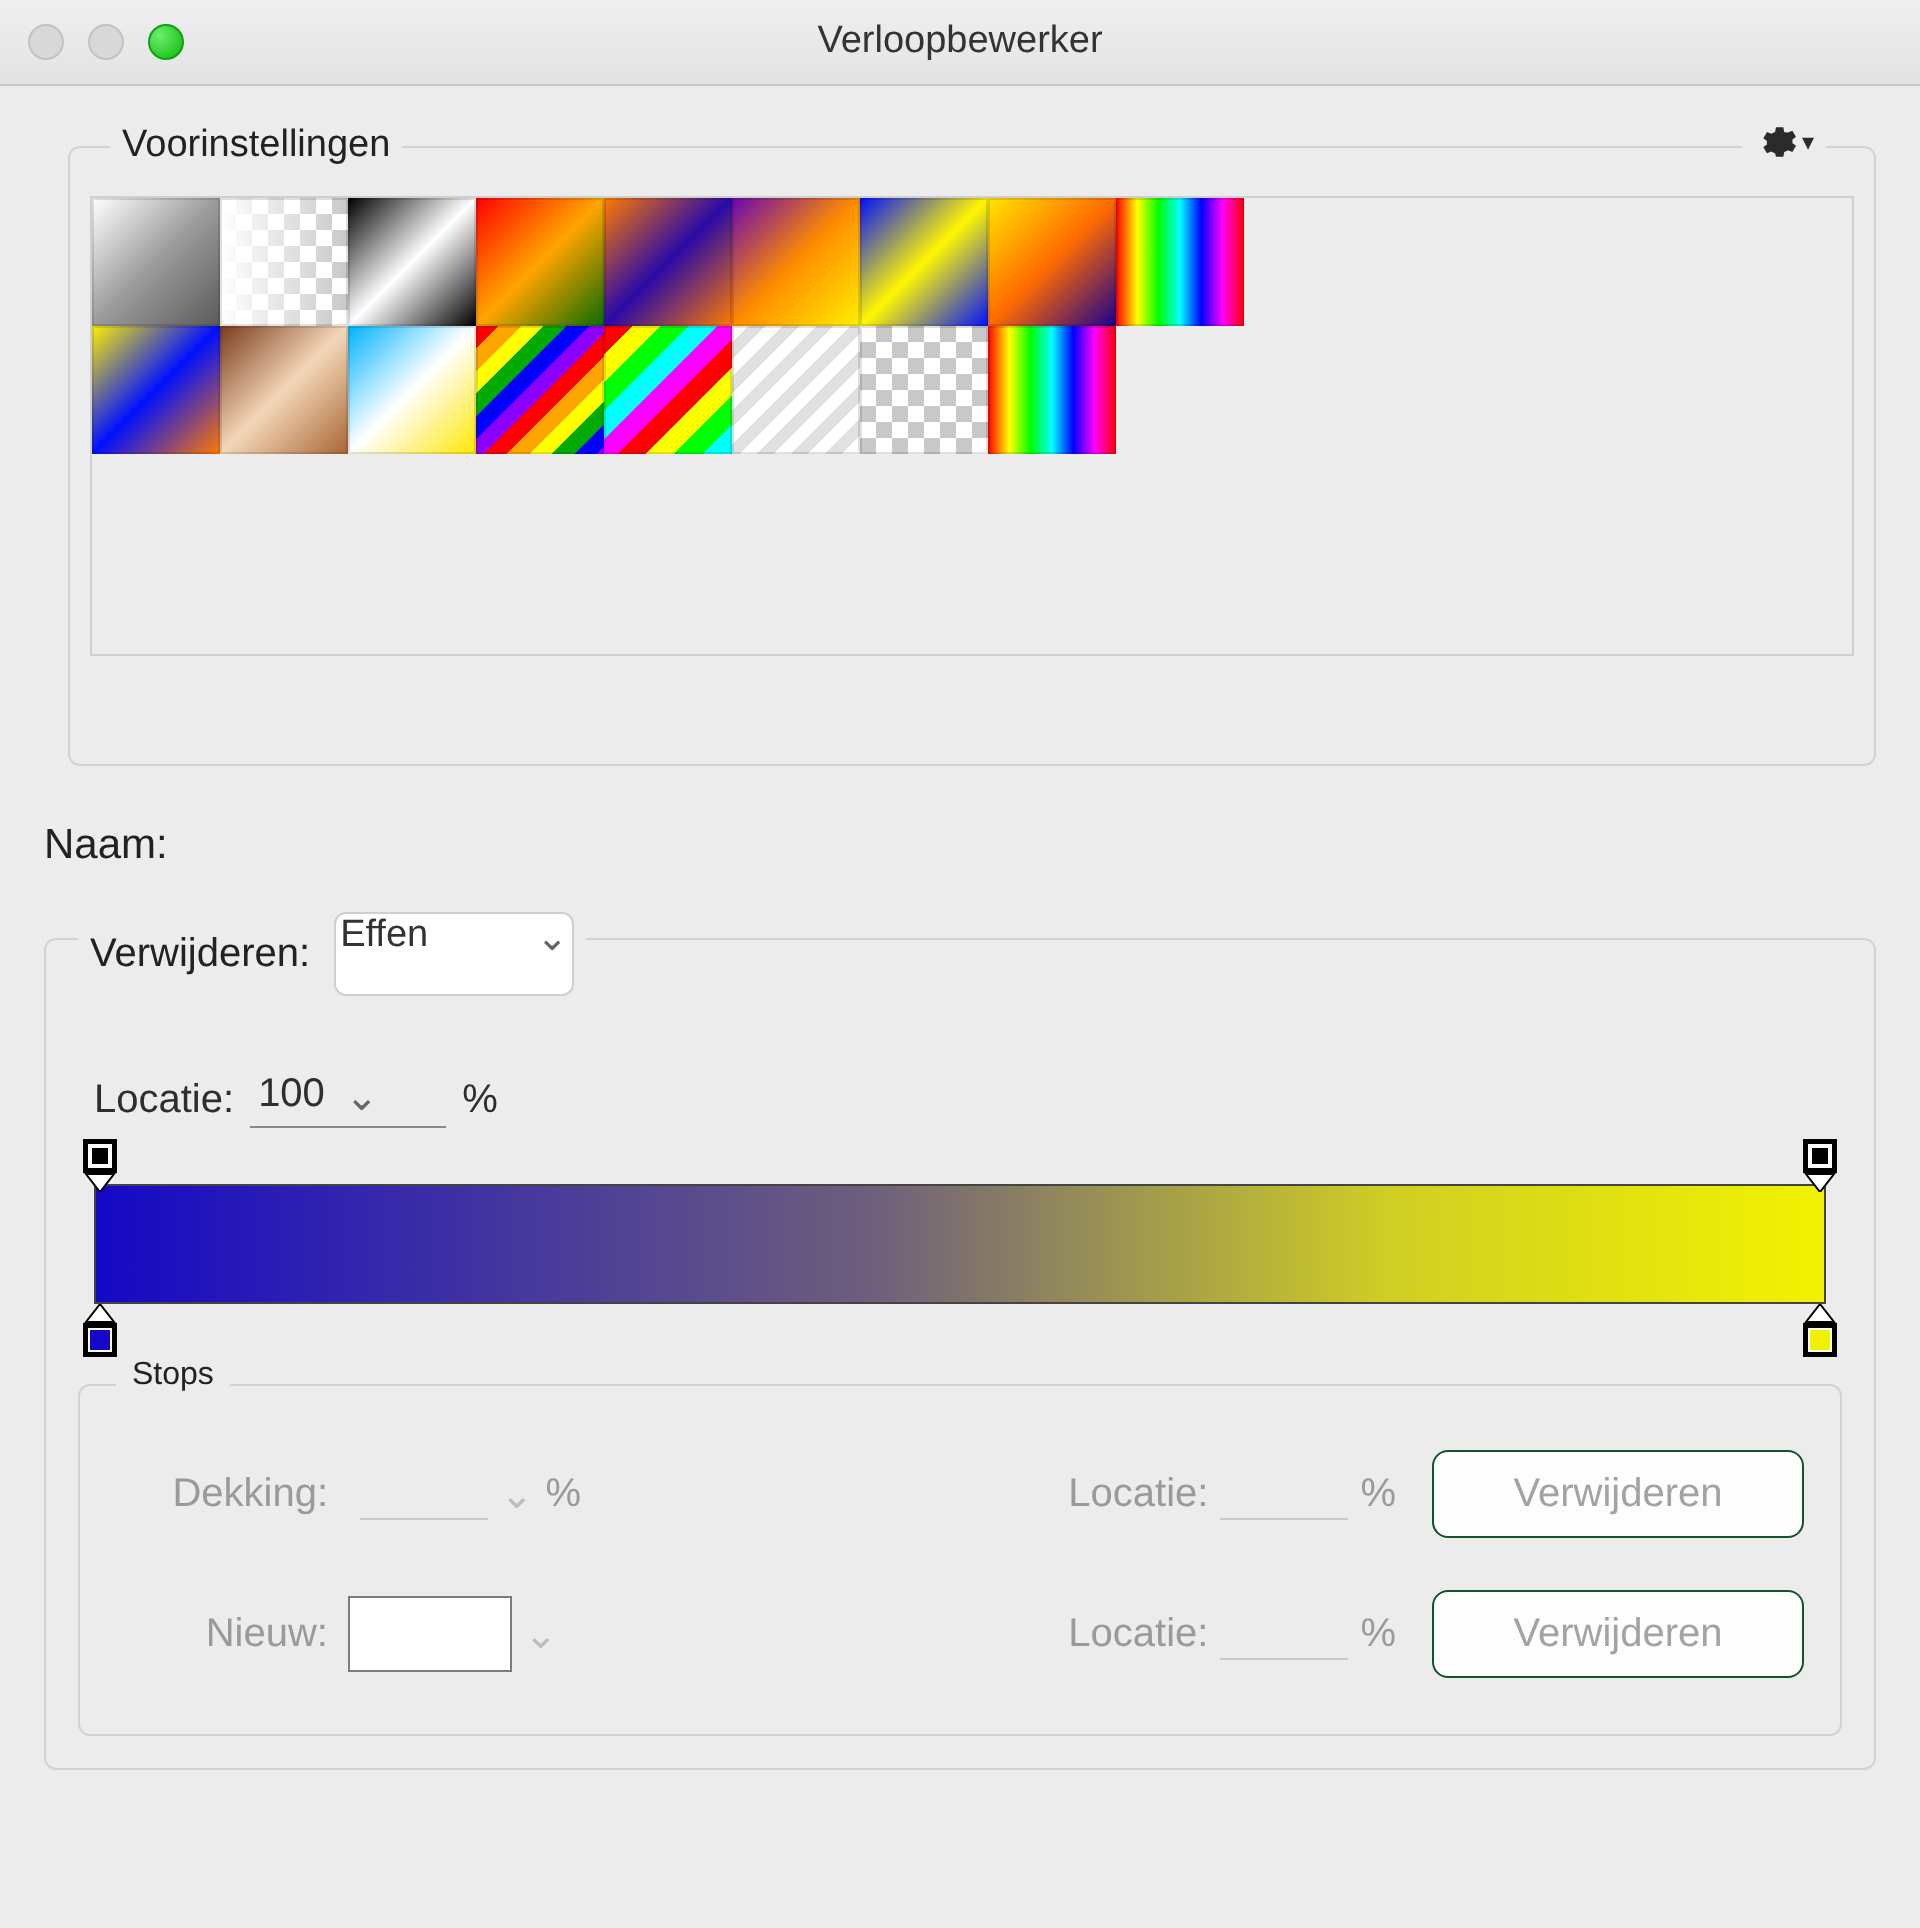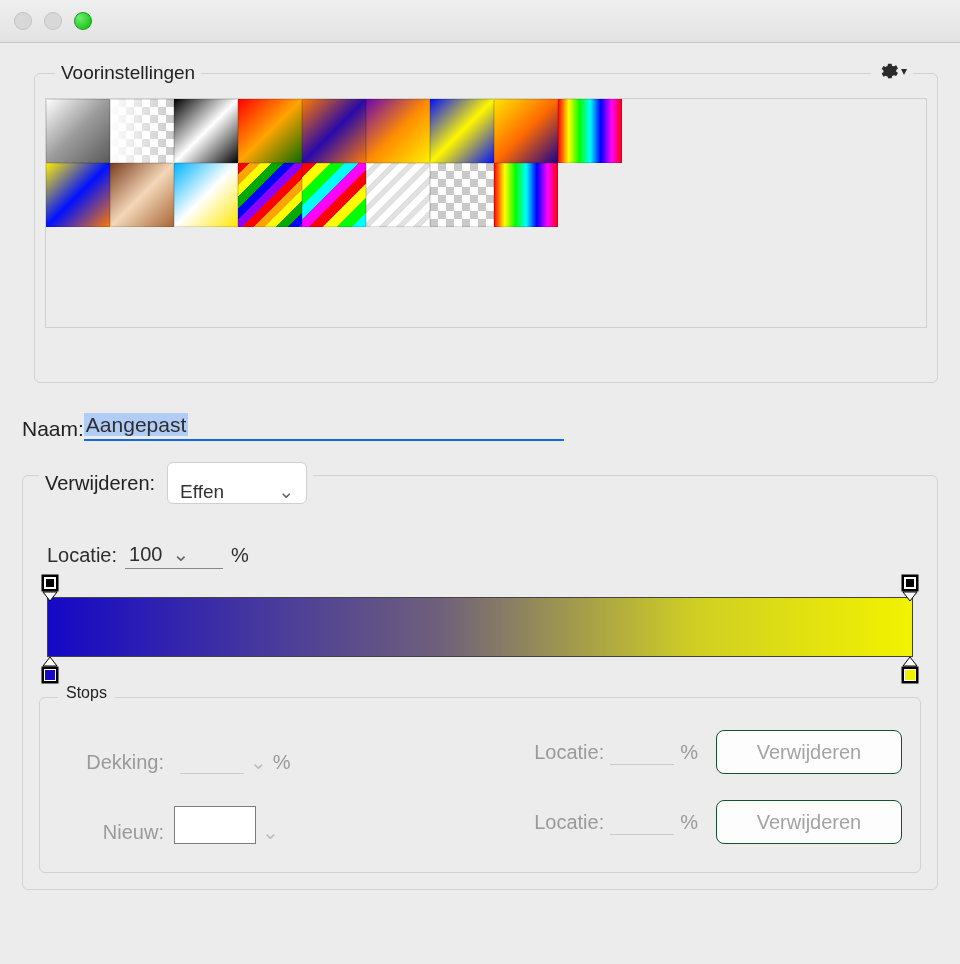--- a/index.html
+++ b/index.html
@@ -24,45 +24,45 @@
   .swatch-row{display:flex}
   .sw{width:64px;height:64px;border:none;box-shadow:inset 0 0 0 1px rgba(0,0,0,.12)}
   .gear{position:absolute;top:-14px;right:24px;background:#ececec;padding:0 6px;color:#333;display:flex;align-items:center;gap:2px}
   .gear svg{display:block}
   
   .btn{display:block;width:100%;box-sizing:border-box;height:48px;border:1.5px solid #b4b4b4;
     border-radius:10px;background:#fff;font-size:20px;color:#222;margin-bottom:26px;cursor:default}
   .btn.default{border-color:#0a66ff;box-shadow:0 0 0 2px rgba(10,102,255,.25)}
   
   .namerow{display:flex;align-items:flex-end;padding:28px 22px 0 22px;font-size:21px}
-  .namerow label{color:#222;}
+  .namerow label{color:#222;margin-right:12px}
   .name-field{flex:0 0 480px;border:none;border-bottom:2px solid #1168e9;background:transparent;
     font-size:21px;padding:2px 0}
   .name-field.sel{display:inline-block}
   .name-field .seltext{background:#b1cdf6;padding:0 2px}
   
   .lower{margin:34px 22px 0 22px}
   .typelabel{font-size:20px}
   .select{border:1px solid #cfcfcf;border-radius:6px;background:#fff;height:40px;min-width:114px;
-    display:flex;align-items:flex-end;justify-content:space-between;padding:0 12px;font-size:19px;color:#333}
+    display:flex;align-items:flex-start;justify-content:space-between;padding:0 2px;font-size:19px;color:#333}
   .select .chev{margin-left:8px;color:#666}
   .smooth-row{display:flex;align-items:center;gap:8px;margin:44px 0 0 10px;font-size:20px}
-  .underline-field{display:inline-flex;align-items:center;border-bottom:1px solid #888;min-width:90px;padding:0 4px 2px 4px}
+  .underline-field{display:inline-flex;align-items:flex-start;border-bottom:1px solid #888;min-width:90px;padding:0 4px 2px 4px}
   .underline-field .chev{color:#666;margin-left:10px}
   
   .gradwrap{position:relative;margin:28px 10px 0 10px}
   .gradbar{height:58px;border:1px solid #444;background:linear-gradient(90deg,#1508c6 0%,#6e5f7c 45%,#d0cf23 75%,#f2f200 100%)}
   .stop-top,.stop-bot{position:absolute;width:22px;height:28px}
   .stop-top{top:-24px}.stop-bot{bottom:-28px}
   .stop-left{left:-8px}.stop-right{right:-8px}
   .stop svg{display:block}
   
   .stopsgrp{margin:40px 2px 2px 2px;border:1px solid #d2d2d2;border-radius:6px;padding:22px 18px 18px 18px;position:relative}
   .stopsgrp .legend{position:absolute;top:-14px;left:18px;background:#ececec;padding:0 8px;font-size:16px;color:#222}
-  .srow{display:flex;align-items:flex-end;color:#9a9a9a;font-size:20px;margin:10px 0}
+  .srow{display:flex;align-items:center;color:#9a9a9a;font-size:20px;margin:10px 0}
   .srow .lab{min-width:106px;text-align:right;margin-right:10px}
   .disabled-field{width:64px;border-bottom:1px solid #c9c9c9;height:24px;margin:0 6px}
   .chev.dis{color:#bdbdbd}
   .loc{margin-left:auto;display:flex;align-items:center}
   .minibtn{width:186px;height:44px;border:1px solid #14532d;border-radius:8px;background:#fdfdfd;color:#a3a3a3;font-size:20px;margin-left:18px}
   .colorswatch{width:80px;height:36px;border:1px solid #7d7d7d;background:#fff;margin-right:6px}
   
   .checker{background-image:
     linear-gradient(45deg,#c9c9c9 25%,transparent 25%),
     linear-gradient(-45deg,#c9c9c9 25%,transparent 25%),
@@ -72,20 +72,21 @@
 </style>
 </head>
 <body>
 
 <div class="titlebar">
   <div class="traffic">
     <div class="dot"></div>
     <div class="dot"></div>
     <div class="dot green"></div>
   </div>
+  <div class="title">Verloopbewerker</div>
 </div>
 
 <div class="content">
   <div class="left">
     <div class="group presets">
       <div class="legend">Voorinstellingen</div>
       <div class="gear">
         <svg width="22" height="22" viewBox="0 0 24 24">
           <path fill="#2b2b2b" d="M12 8a4 4 0 100 8 4 4 0 000-8zm9 4a7 7 0 00-.1-1.2l2-1.6-2-3.4-2.4 1a7 7 0 00-2-.1L16 4h-4l-.5 2.6a7 7 0 00-2 .9l-2.4-1-2 3.4 2 1.6A7 7 0 007 12c0 .4 0 .8.1 1.2l-2 1.6 2 3.4 2.4-1c.6.4 1.3.8 2 .9L12 20h4l.5-2.6c.7-.2 1.4-.5 2-.9l2.4 1 2-3.4-2-1.6c.1-.4.1-.8.1-1.2z"></path>
         </svg>
@@ -113,23 +114,20 @@
           <div class="sw checker"></div>
           <div class="sw" style="background:linear-gradient(90deg,#ff0000,#ffff00,#00ff00,#00ffff,#0000ff,#ff00ff,#ff0000)"></div>
         </div>
       </div>
     </div>
   </div>
 </div>
 
 <div class="namerow">
   <label>Naam:</label>
-  <span class="name-field sel">
-    <span class="seltext">Aangepast</span>
-  </span>
 </div>
 
 <div class="group lower" style="padding:22px 14px 14px 14px">
   <div class="legend" style="left:16px;top:-14px;display:flex;align-items:center;gap:12px;background:#ececec">
     <span class="typelabel">Verwijderen:</span>
     <div class="select">
       <span>Effen</span>
       <span class="chev">⌄</span>
     </div>
   </div>

